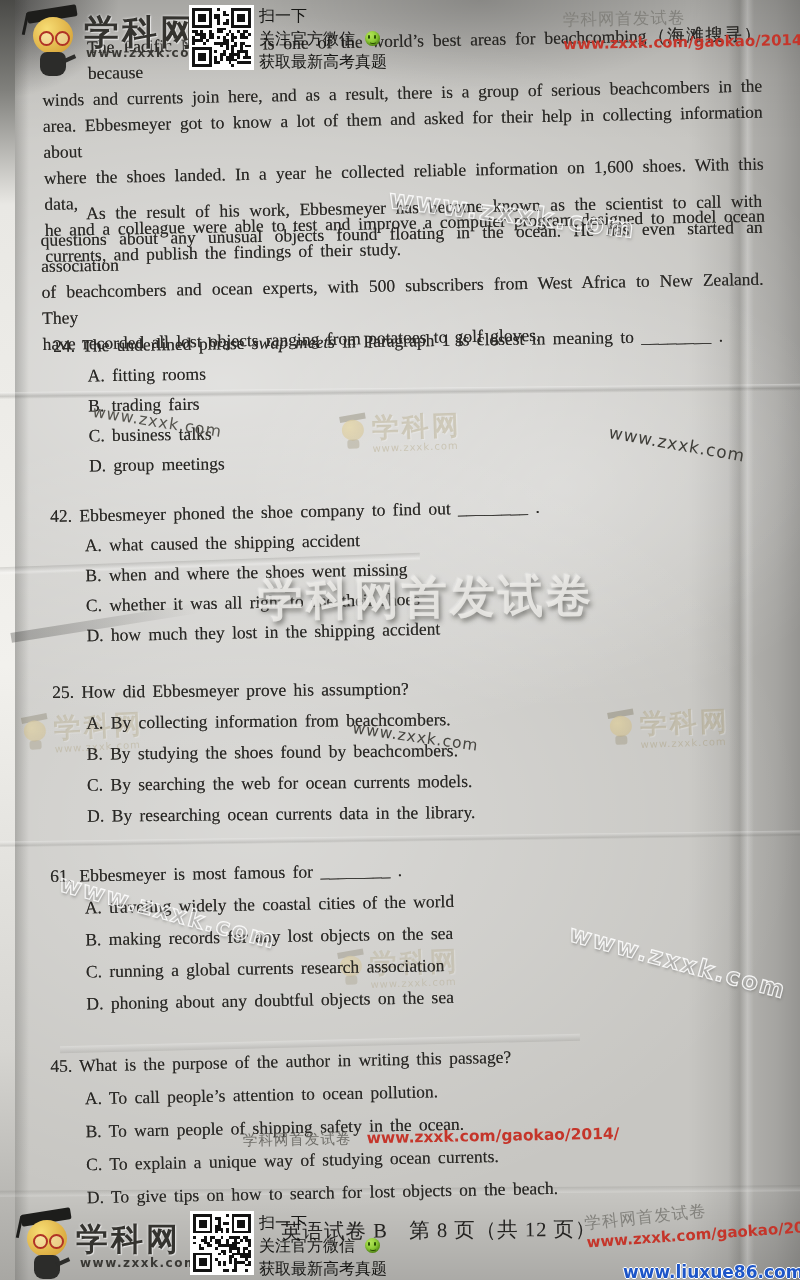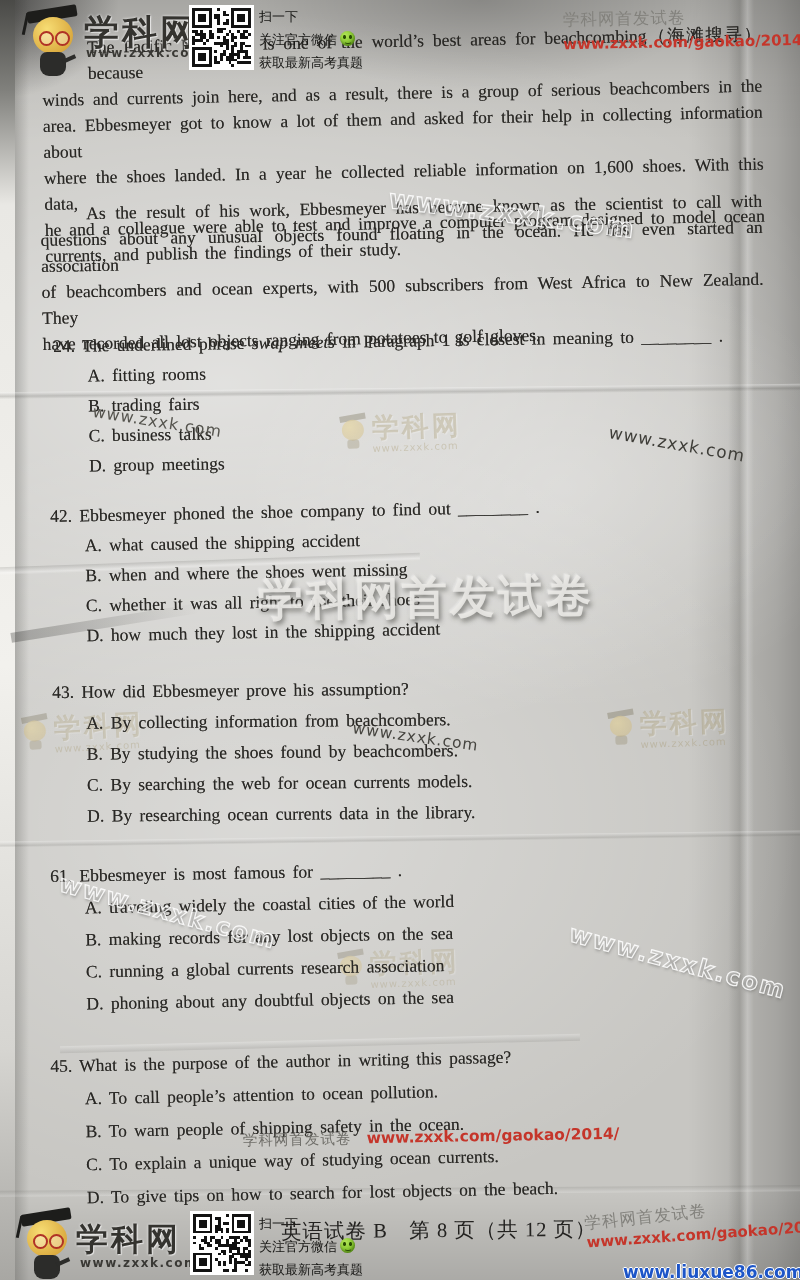--- a/index.html
+++ b/index.html
@@ -55,21 +55,21 @@
   #q45{left:50px;top:1053px;transform:rotate(-1.15deg);}
   #q45 .opt{margin-top:7px;}
   .question .opt:first-of-type{margin-top:8px;}
 
   
   .chrome{position:absolute;z-index:5;}
   .brand-txt{font-family:"DejaVu Sans",sans-serif;font-weight:bold;color:#34332f;
      text-shadow:0 0 3px rgba(255,255,255,.8),1px 1px 0 rgba(255,255,255,.5);letter-spacing:3px;}
   .brand-url{font-family:"DejaVu Sans",sans-serif;font-weight:bold;color:#3a3935;letter-spacing:1.5px;}
   .qr{position:absolute;background:#fff;padding:3px;box-sizing:border-box;z-index:5;}
-  .qr-cap{position:absolute;font-family:Liberation Serif, serif;color:#161614;z-index:5;line-height:22px;font-size:13px;}
+  .qr-cap{position:absolute;font-family:Liberation Mono, monospace;color:#161614;z-index:5;line-height:22px;font-size:16px;}
   .rel-title{font-family:"DejaVu Sans",sans-serif;color:#83827d;font-size:16.5px;letter-spacing:1px;}
   .rel-url{font-family:"DejaVu Sans",sans-serif;font-weight:bold;color:#c5352a;font-size:15px;}
 
   
   .mascot{position:absolute;z-index:5;width:58px;height:74px;}
   .mascot .m-cap{position:absolute;top:3px;left:3px;width:50px;height:12px;background:#1d1d1b;transform:rotate(-9deg);border-radius:2px;}
   .mascot .m-tassel{position:absolute;top:8px;left:0px;width:3px;height:22px;background:#1d1d1b;transform:rotate(12deg);}
   .mascot .m-head{position:absolute;top:12px;left:9px;width:40px;height:37px;border-radius:50%;
       background:radial-gradient(circle at 35% 32%,#f7dd74,#daa93e 75%,#b9882c);}
   .mascot .m-glass{position:absolute;top:26px;left:15px;width:11px;height:11px;border:2px solid #b03226;border-radius:50%;background:rgba(255,255,255,.35);}
@@ -327,21 +327,21 @@
       <span>Ebbesmeyer phoned the shoe company to find out ________ .</span>
     </div>
     <div class="opt">A. what caused the shipping accident</div>
     <div class="opt">B. when and where the shoes went missing</div>
     <div class="opt">C. whether it was all right to use their shoes</div>
     <div class="opt">D. how much they lost in the shipping accident</div>
   </div>
 
   <div class="tb question" id="q43">
     <div class="q-stem">
-      <span>43.</span>
+      <span>25.</span>
       <span>How did Ebbesmeyer prove his assumption?</span>
     </div>
     <div class="opt">A. By collecting information from beachcombers.</div>
     <div class="opt">B. By studying the shoes found by beachcombers.</div>
     <div class="opt">C. By searching the web for ocean currents models.</div>
     <div class="opt">D. By researching ocean currents data in the library.</div>
   </div>
 
   <div class="tb question" id="q44">
     <div class="q-stem">

